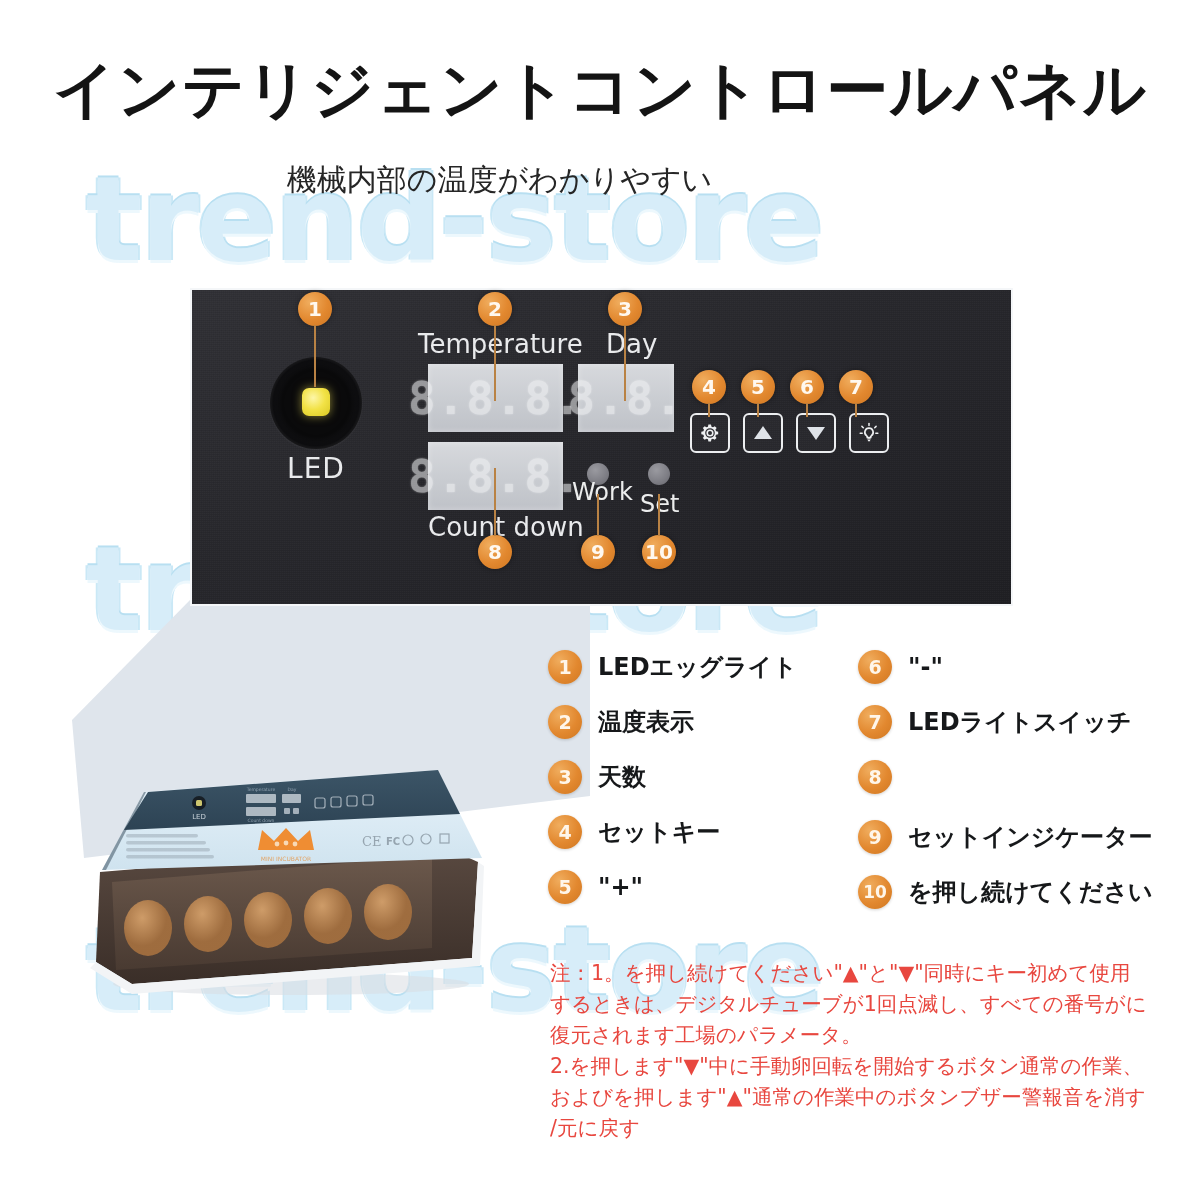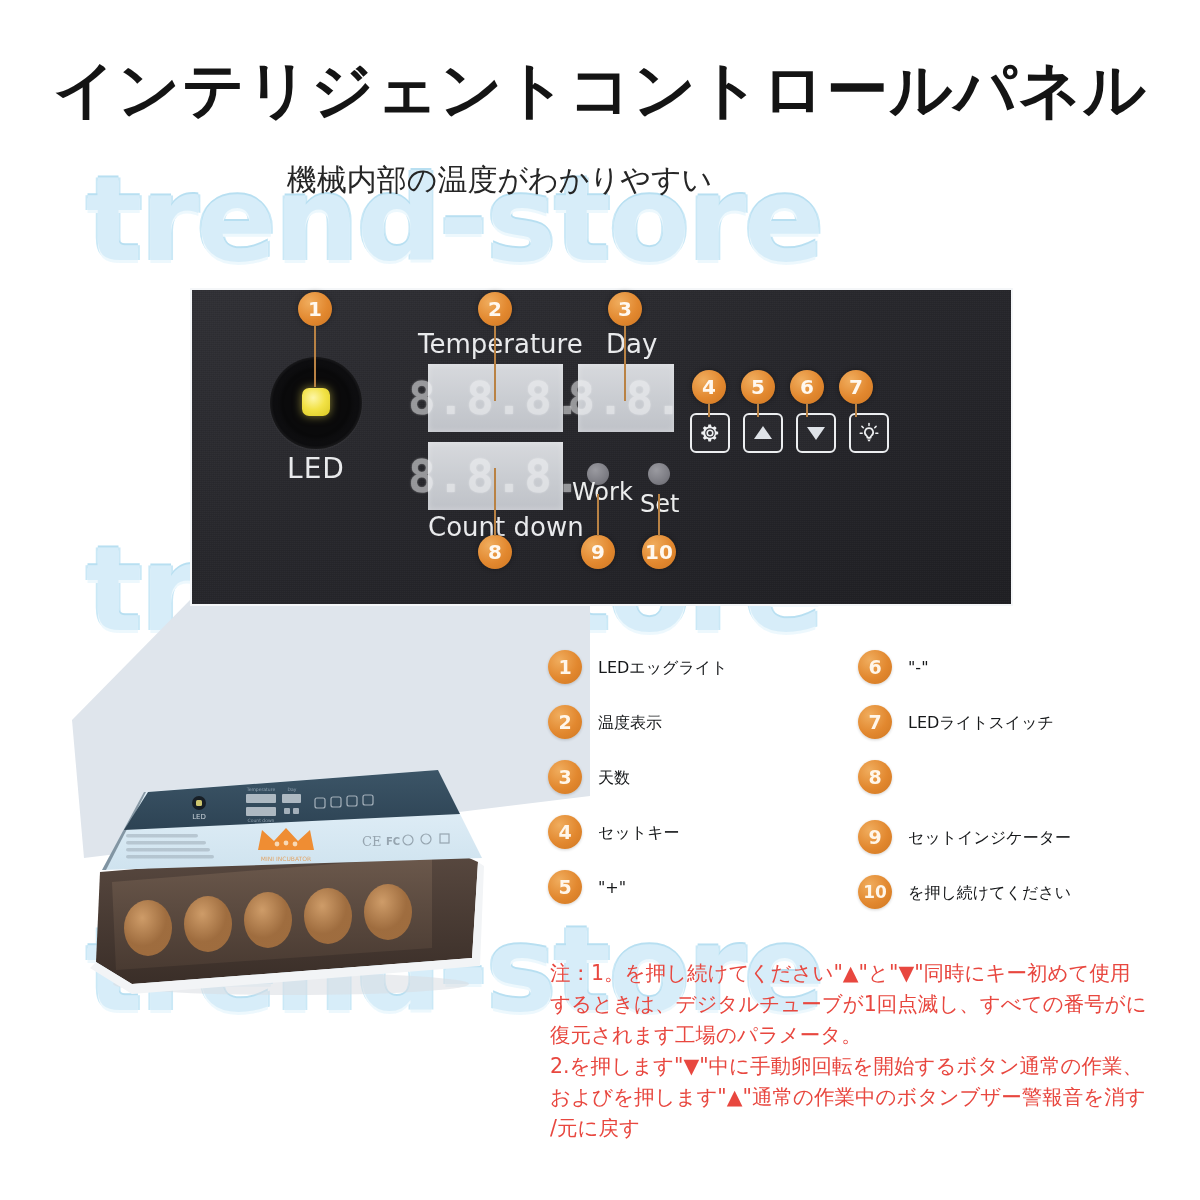--- a/index.html
+++ b/index.html
@@ -163,21 +163,21 @@
   .legnum{
     width:34px;height:34px;border-radius:50%;flex:0 0 34px;
     background:radial-gradient(circle at 34% 30%,#f0ad5e 0%,#e2882f 55%,#cf7722 100%);
     color:#fff6ea;font-size:19px;font-weight:bold;
     display:flex;align-items:center;justify-content:center;
     font-family:"DejaVu Sans",sans-serif;
     box-shadow:0 1px 3px rgba(0,0,0,.18);
   }
   .legnum.two-d{font-size:17px;}
   .legtext{
-    margin-left:16px;font-size:16px;font-weight:normal;color:#16181a;
+    margin-left:16px;font-size:24px;font-weight:bold;color:#16181a;
     line-height:27px;white-space:pre-line;
     font-family:"DejaVu Sans",sans-serif;
   }
 
   
   .note{
     position:absolute;left:550px;top:958px;width:630px;z-index:20;
     color:#e8473f;font-size:20.5px;line-height:31px;
     font-family:"DejaVu Sans",sans-serif;
   }

